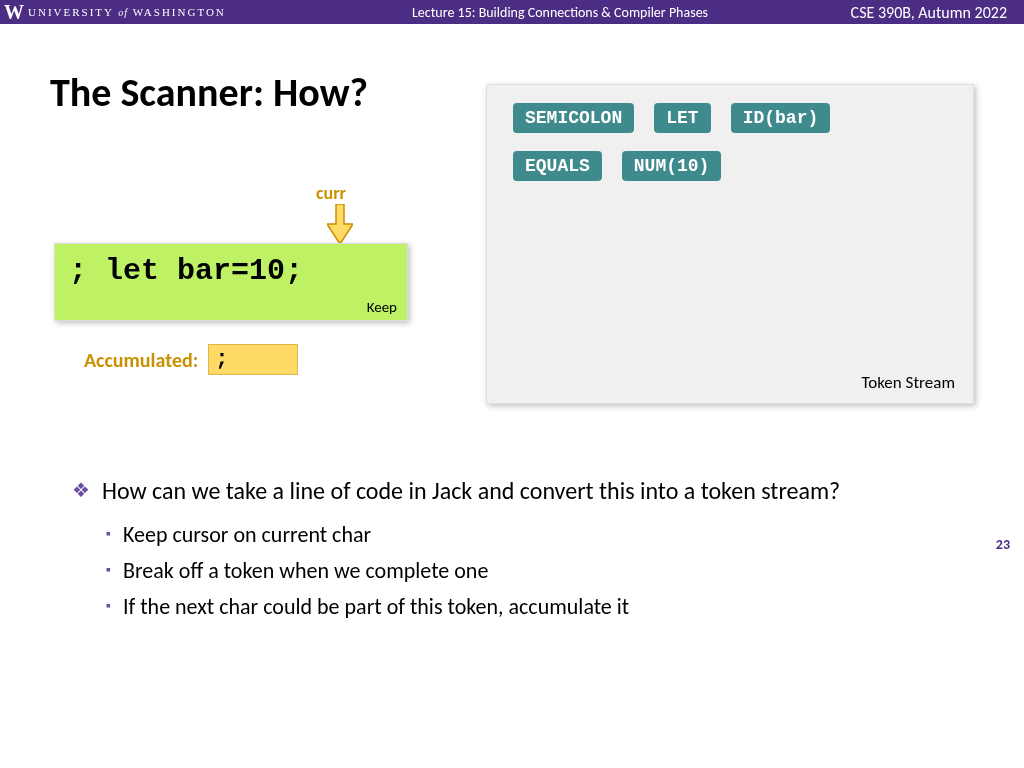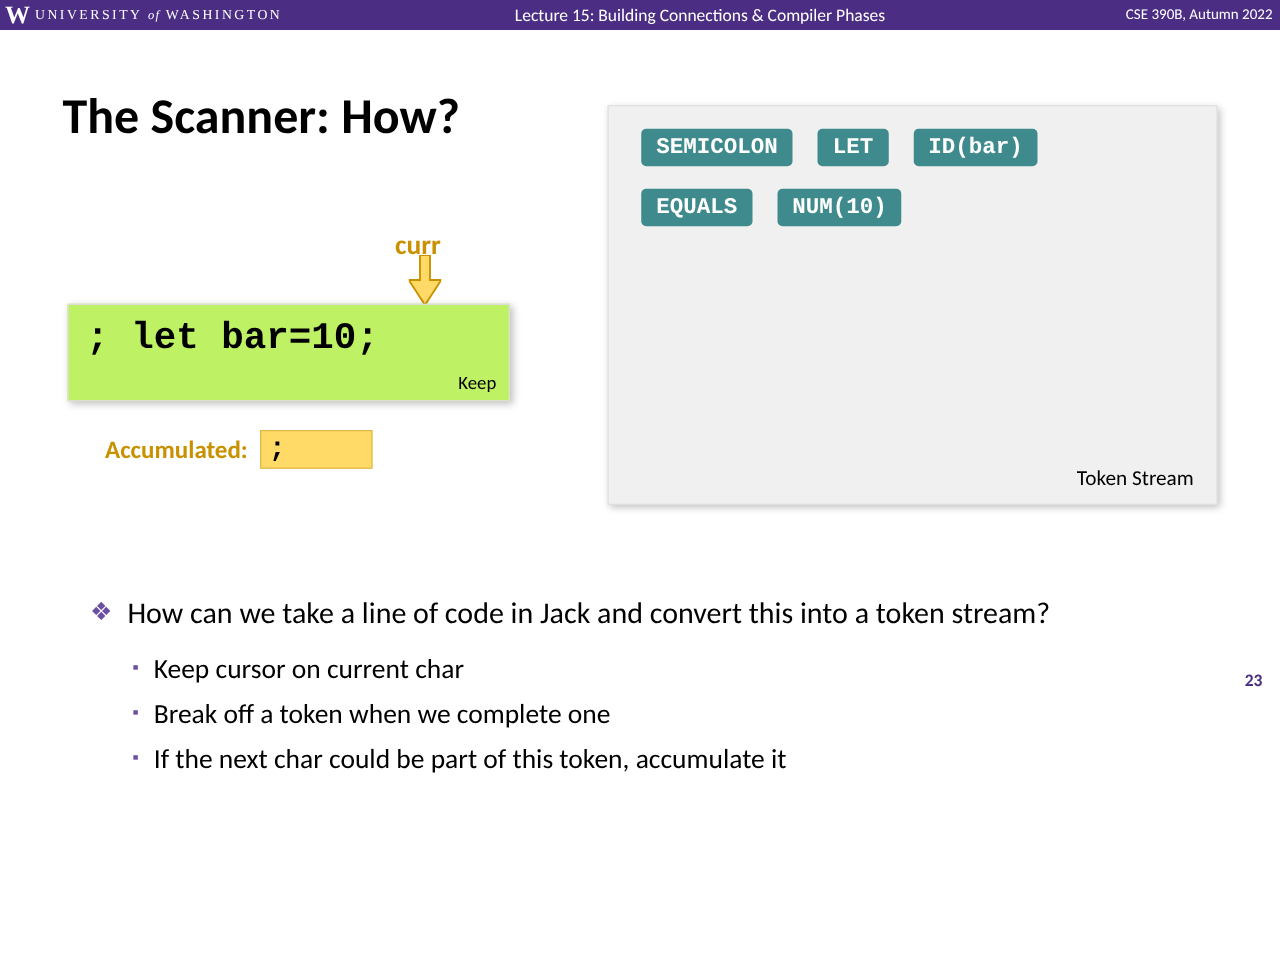--- a/index.html
+++ b/index.html
@@ -3,24 +3,24 @@
 <meta charset="utf-8">
 <style>
   * { margin: 0; padding: 0; box-sizing: border-box; }
   html, body { width: 1024px; height: 768px; font-family: Calibri, 'Segoe UI', Arial, sans-serif; background: #fff; overflow: hidden; }
   .topbar { width: 1024px; height: 24px; background: #4b2e83; color: #fff; display: flex; align-items: center; font-size: 14px; }
   .topbar .logo { display: flex; align-items: center; padding-left: 4px; gap: 4px; }
   .topbar .w { font-family: Georgia, 'Times New Roman', serif; font-weight: bold; font-size: 20px; }
   .topbar .uw { font-family: 'Times New Roman', serif; letter-spacing: 2px; font-size: 11px; text-align: right; }
   .topbar .uw .of { font-style: italic; text-transform: lowercase; letter-spacing: 1px; font-size: 10px; }
   .topbar .lecture { position: absolute; left: 50%; transform: translateX(-50%); font-size: 14px; margin-left: 48px; }
-  .topbar .course { margin-left: auto; padding-right: 6px; font-size: 12px; }
+  .topbar .course { margin-left: auto; padding-right: 17px; font-size: 16px; }
   .slide { position: relative; width: 1024px; height: 541px; }
   .title { position: absolute; top: 44px; left: 50px; font-size: 40px; font-weight: bold; color: #000; }
-  .curr-label { position: absolute; top: 158px; left: 316px; font-size: 22px; font-weight: bold; color: #c99100; }
+  .curr-label { position: absolute; top: 158px; left: 316px; font-size: 18px; font-weight: bold; color: #c99100; }
   .curr-arrow { position: absolute; top: 180px; left: 327px; }
   .codebox { position: absolute; top: 219px; left: 54px; width: 354px; height: 78px; background: #bef264; border: 1px solid #ddd; box-shadow: 2px 2px 6px rgba(0,0,0,.25); }
   .codebox .code { position: absolute; top: 10px; left: 14px; font-family: 'Courier New', monospace; font-weight: bold; font-size: 30px; color: #000; }
   .codebox .lang { position: absolute; bottom: 4px; right: 10px; font-size: 15px; color: #000; }
   .acc-row { position: absolute; top: 320px; left: 64px; display: flex; align-items: center; gap: 10px; }
   .acc-label { font-size: 20px; font-weight: bold; color: #c99100; margin-left: 20px; }
   .acc-box { background: #ffda66; border: 1px solid #e0b84a; font-family: 'Courier New', monospace; font-weight: bold; font-size: 22px; padding: 2px 6px; width: 90px; }
   .token-panel { position: absolute; top: 60px; left: 486px; width: 488px; height: 320px; background: #f0f0f0; border: 1px solid #e0e0e0; box-shadow: 2px 2px 6px rgba(0,0,0,.25); }
   .token-row { display: flex; gap: 20px; padding: 18px 0 0 26px; }
   .token { background: #3f8a8c; color: #fff; font-family: 'Courier New', monospace; font-weight: bold; font-size: 18px; padding: 5px 12px; border-radius: 4px; }

